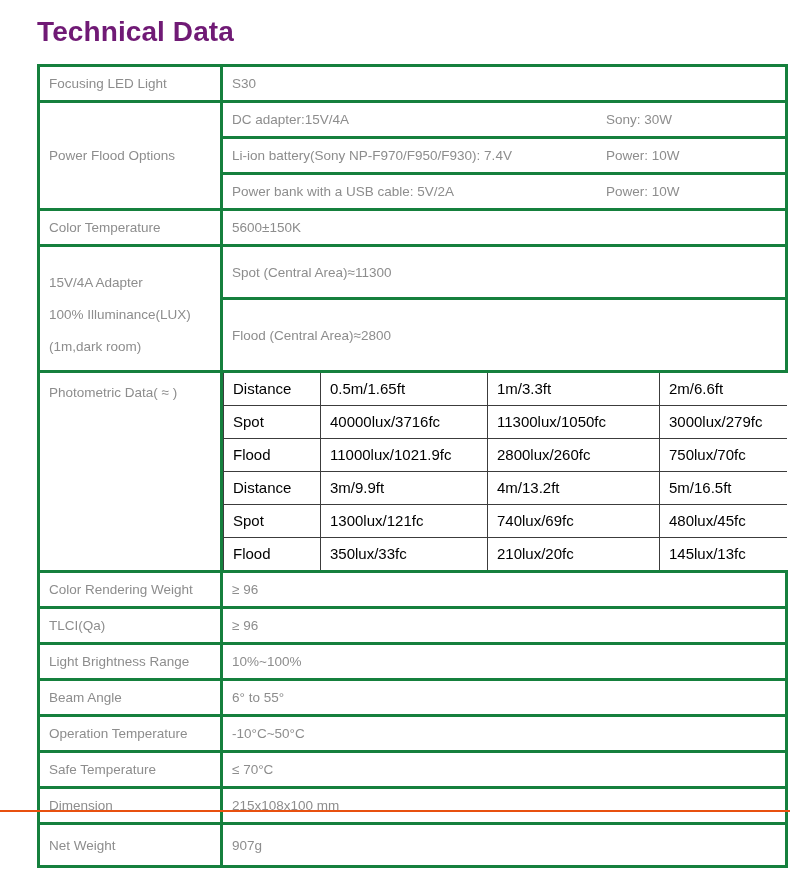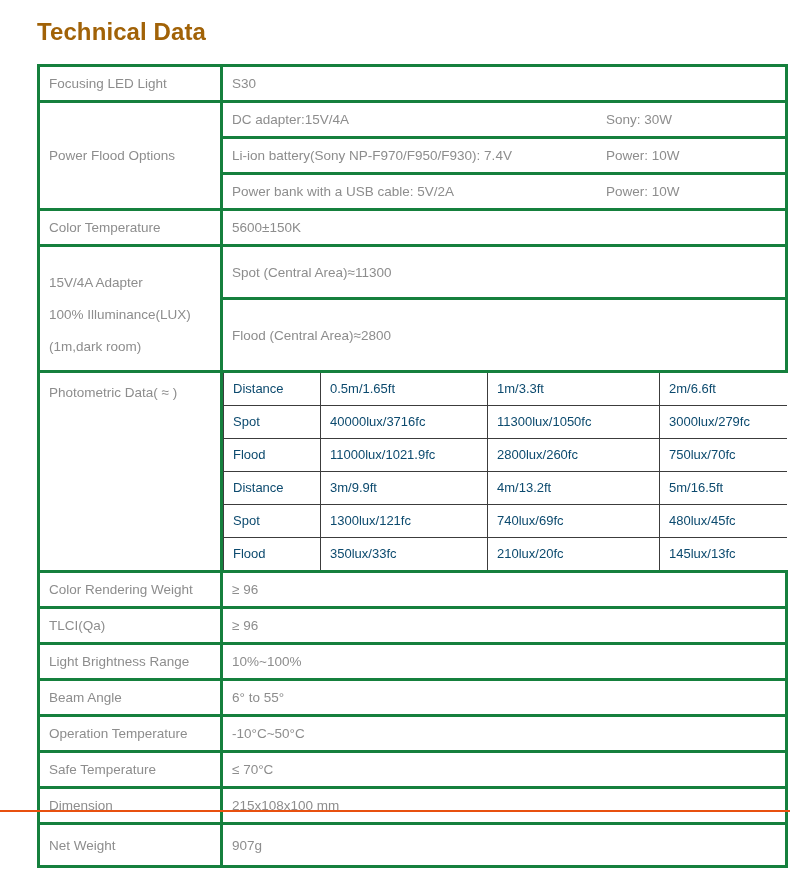--- a/index.html
+++ b/index.html
@@ -17,23 +17,23 @@
   .page {
     position: relative;
     width: 790px;
     height: 878px;
     background: #ffffff;
   }
   .page-title {
     position: absolute;
     left: 37px;
     top: 18px;
-    font-size: 24px;
+    font-size: 28px;
     font-weight: bold;
-    color: #a16207;
+    color: #701a75;
     letter-spacing: 0.1px;
     line-height: 28px;
   }
   .spec-table {
     position: absolute;
     left: 37px;
     top: 64px;
     width: 710px;
     border-collapse: collapse;
     table-layout: fixed;
@@ -86,22 +86,22 @@
   }
   .nested-table {
     width: 100%;
     border-collapse: collapse;
     table-layout: fixed;
   }
   .nested-table td {
     border: 1px solid #3c3c3c;
     border-top: none;
     border-right: none;
-    color: #0c4a6e;
-    font-size: 13px;
+    color: #000000;
+    font-size: 15px;
     line-height: 18px;
     padding: 6px 7px 6px 9px;
     height: 20px;
   }
   .nested-table tr:first-child td {
     border-top: none;
   }
   .nested-table tr:last-child td {
     border-bottom: none;
   }

